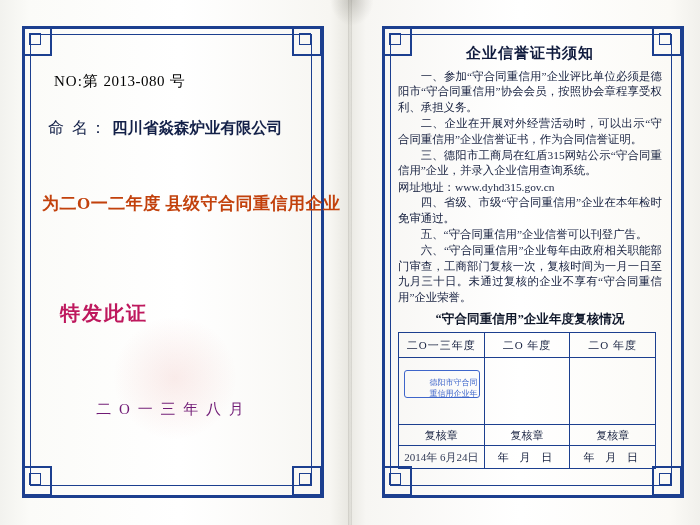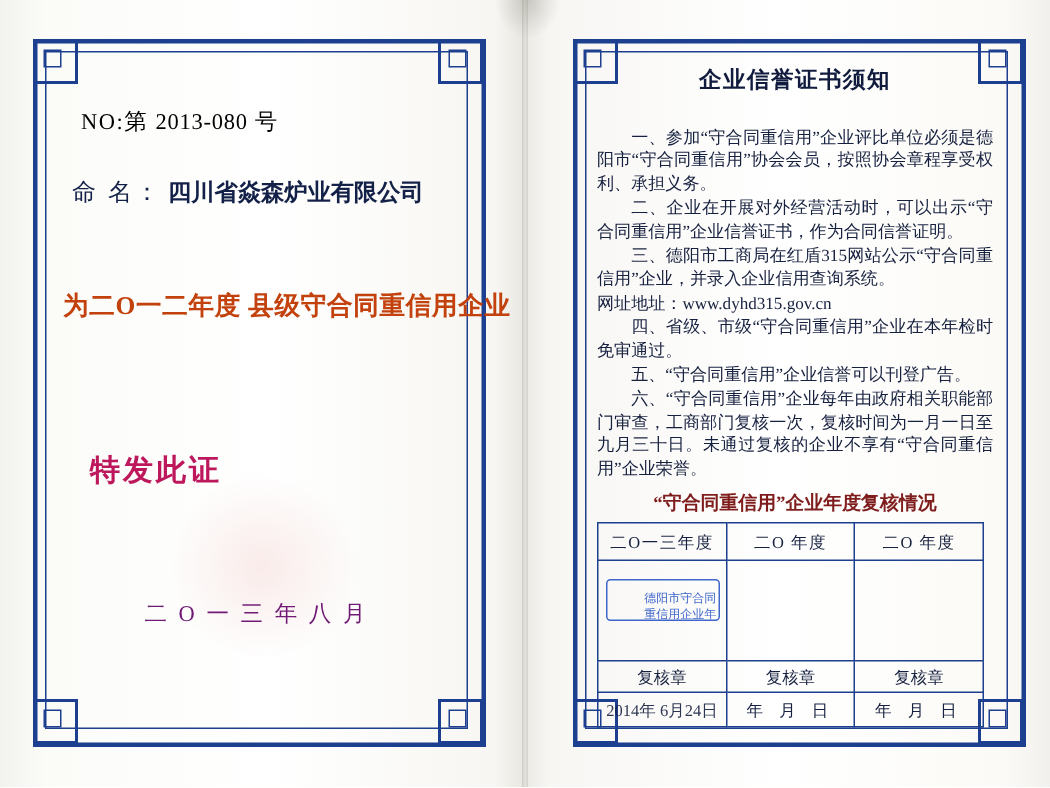--- a/index.html
+++ b/index.html
@@ -212,21 +212,21 @@
     width: 264px;
     height: 432px;
     color: #101b3d;
   }
   .notice-title {
     text-align: center;
     font-size: 15px;
     font-weight: bold;
     letter-spacing: 1px;
     color: #101b3d;
-    margin-bottom: 22px;
+    margin-bottom: 6px;
   }
   .notice-item {
     font-size: 11.4px;
     line-height: 15.4px;
     text-align: justify;
     text-indent: 2em;
     color: #16203f;
     margin-bottom: 1px;
   }
   .notice-url {
@@ -234,21 +234,21 @@
     line-height: 15.4px;
     color: #16203f;
     text-indent: 0;
   }
   .review-title {
     text-align: center;
     font-size: 12.6px;
     font-weight: bold;
     margin-top: 6px;
     margin-bottom: 4px;
-    color: #7f1d1d;
+    color: #0f172a;
   }
 
   
   table.review {
     width: 258px;
     border-collapse: collapse;
     table-layout: fixed;
   }
   table.review td {
     border: 1px solid #1c3f8f;

